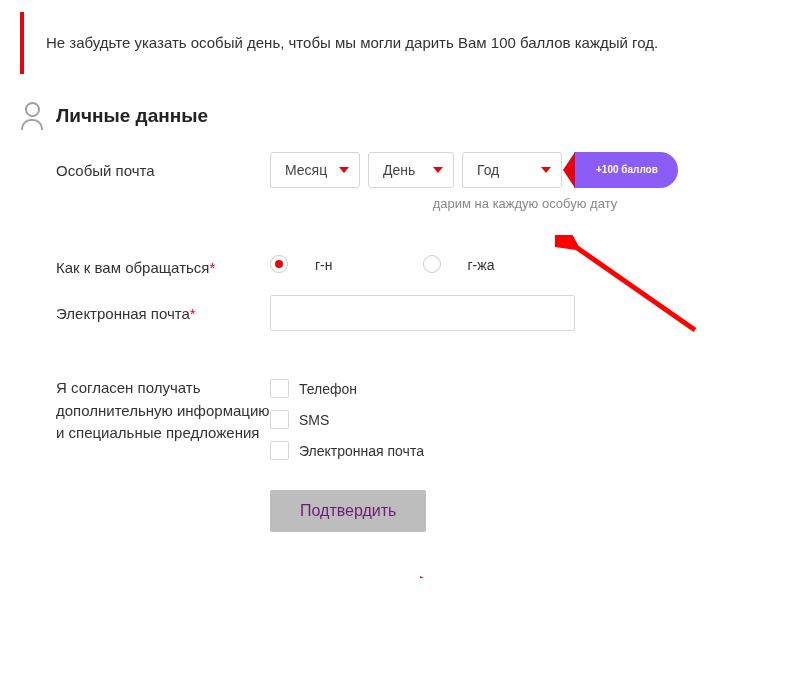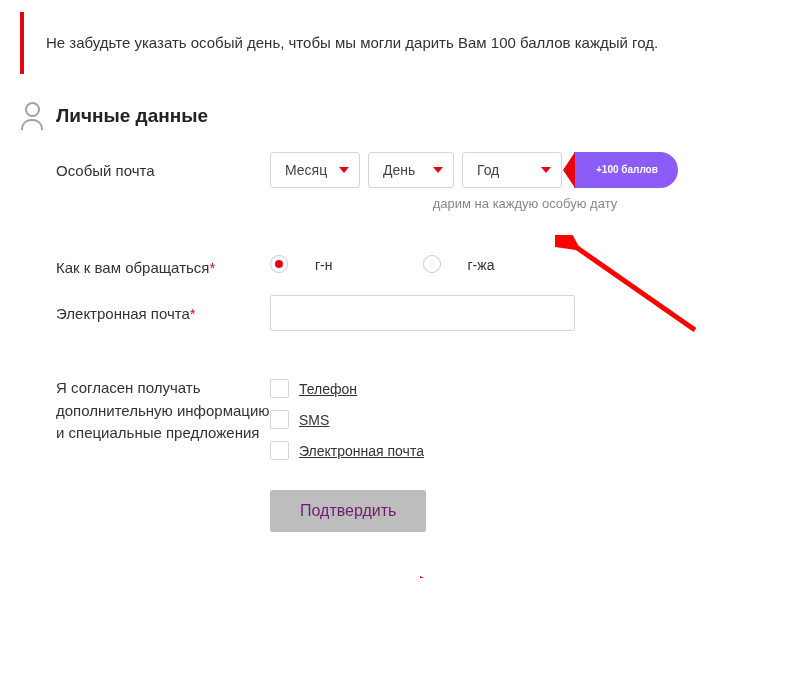--- a/index.html
+++ b/index.html
@@ -180,21 +180,20 @@
   display: flex;
   flex-direction: column;
   gap: 12px;
   padding-top: 4px;
 }
 .checkbox-item {
   display: flex;
   align-items: center;
   gap: 10px;
   cursor: pointer;
-  text-decoration: underline;
 }
 .checkbox-box {
   width: 17px;
   height: 17px;
   border: 1px solid #d6d6d6;
   border-radius: 2px;
   background: #fff;
 }
 .submit-btn {
   background: #bdbdbd;

